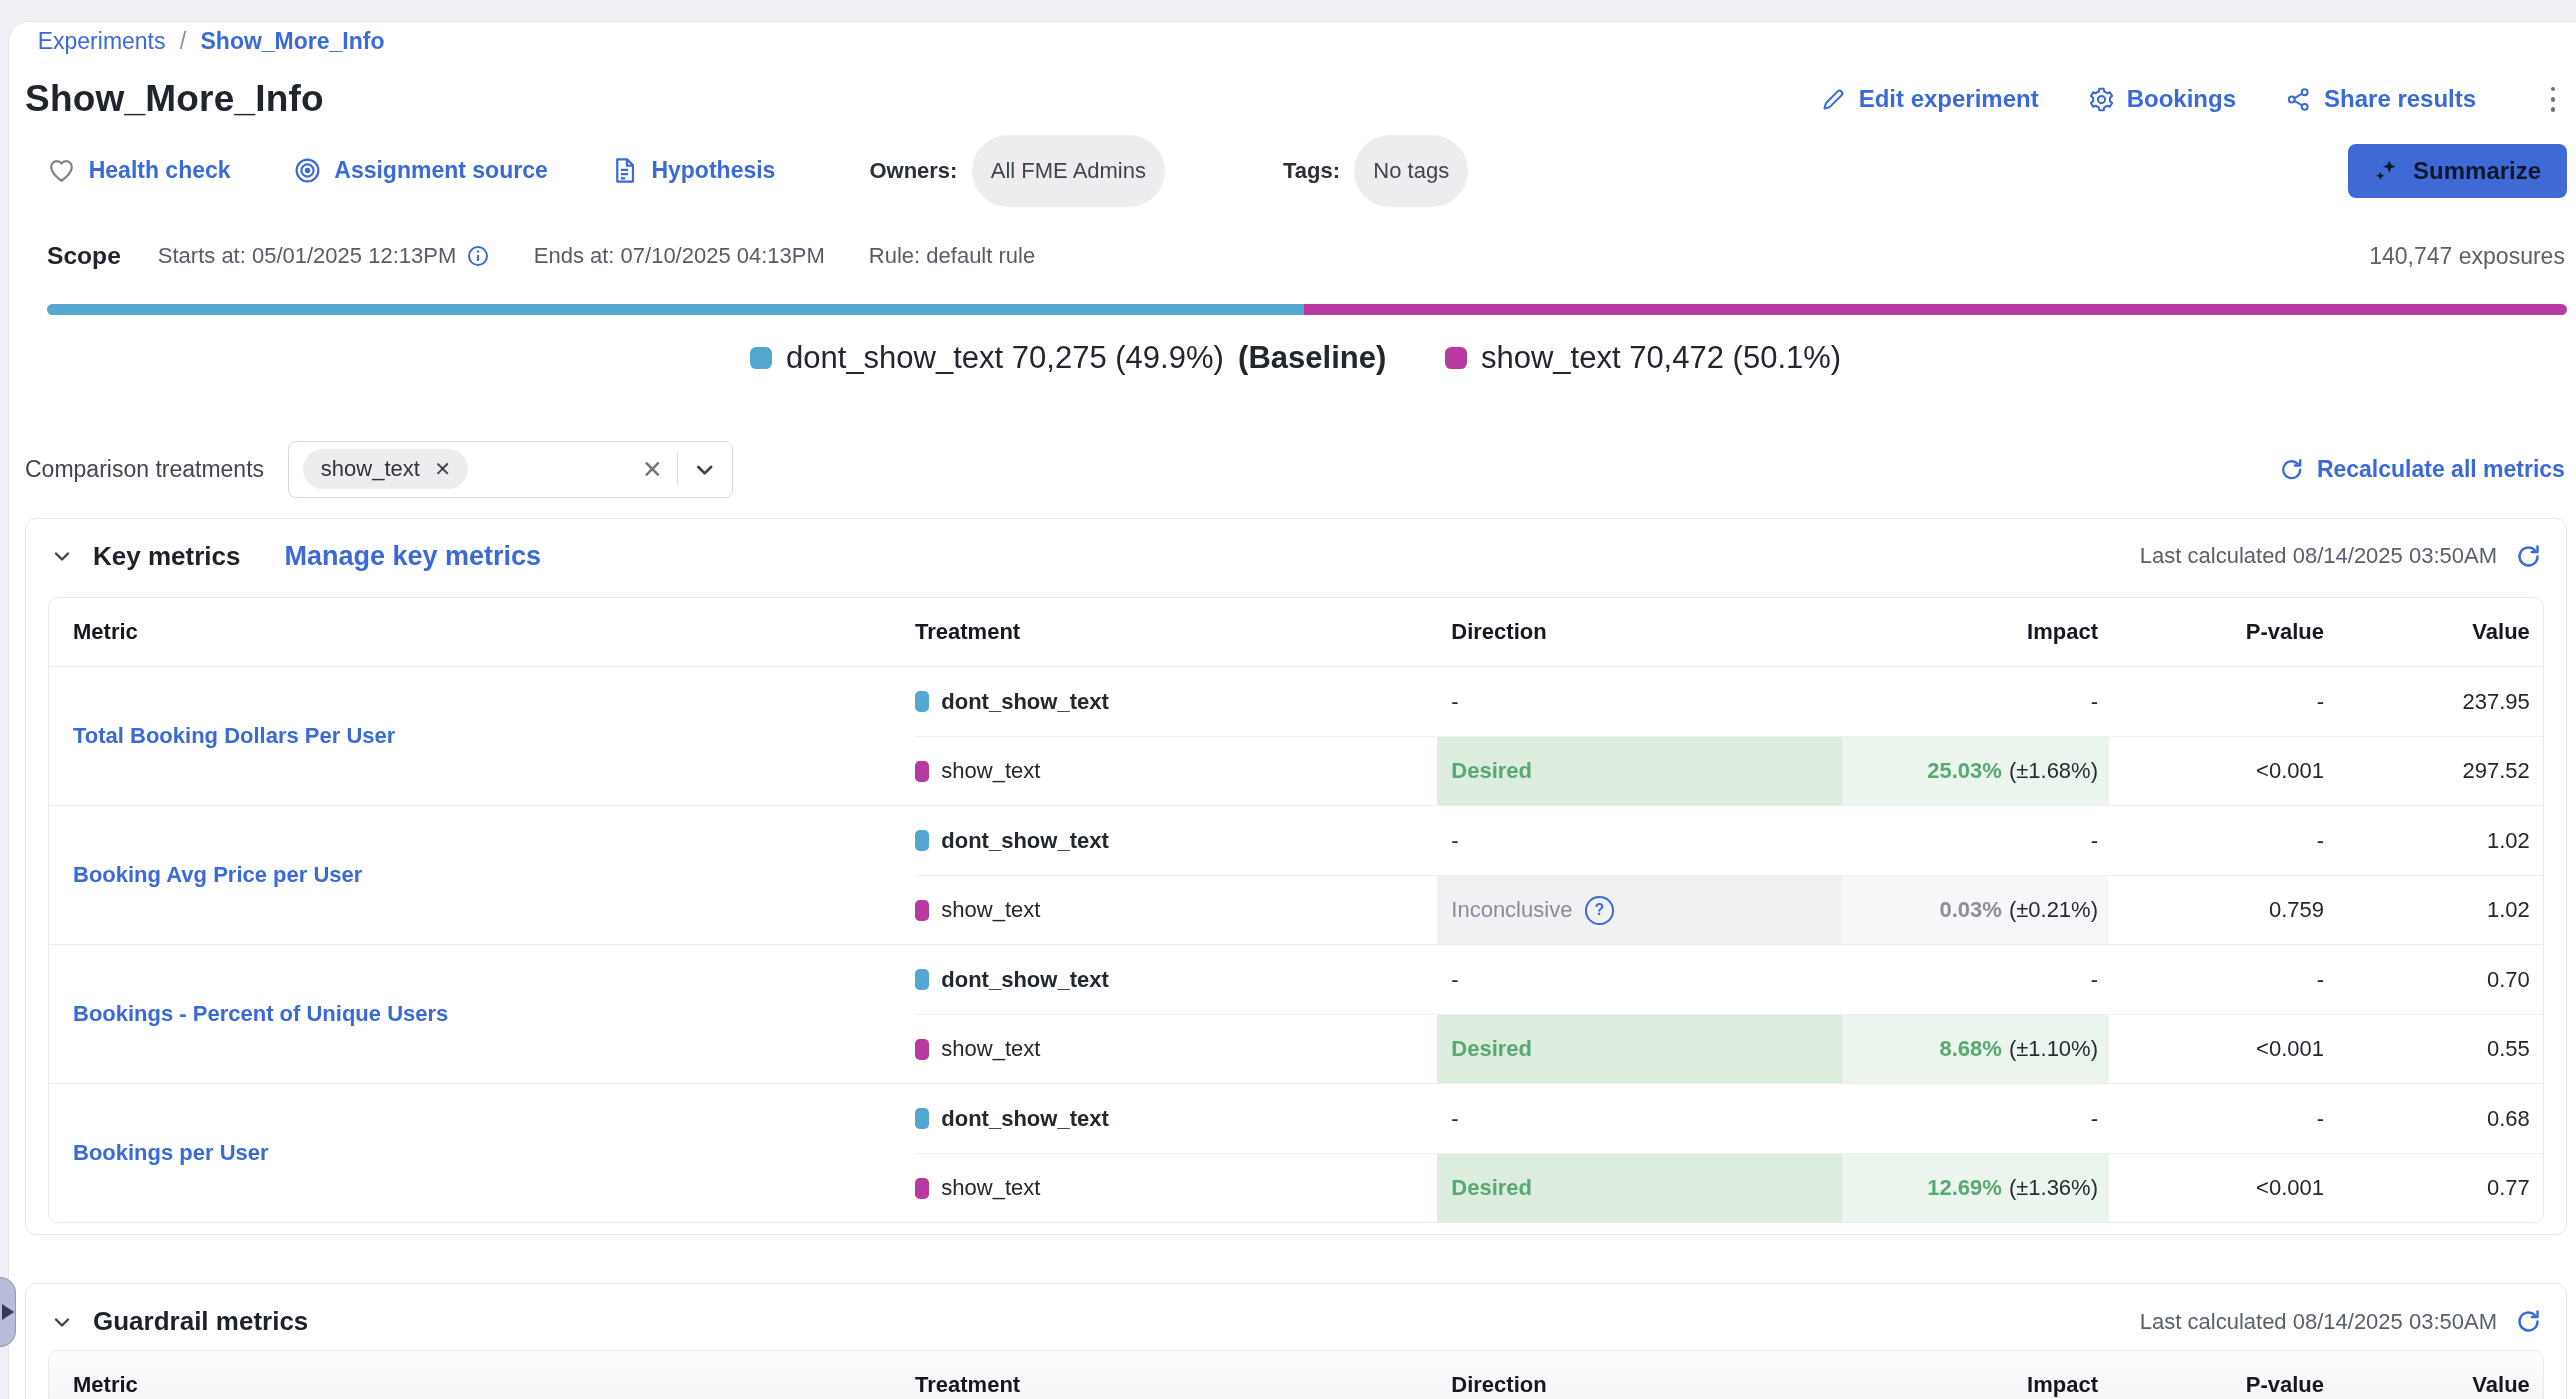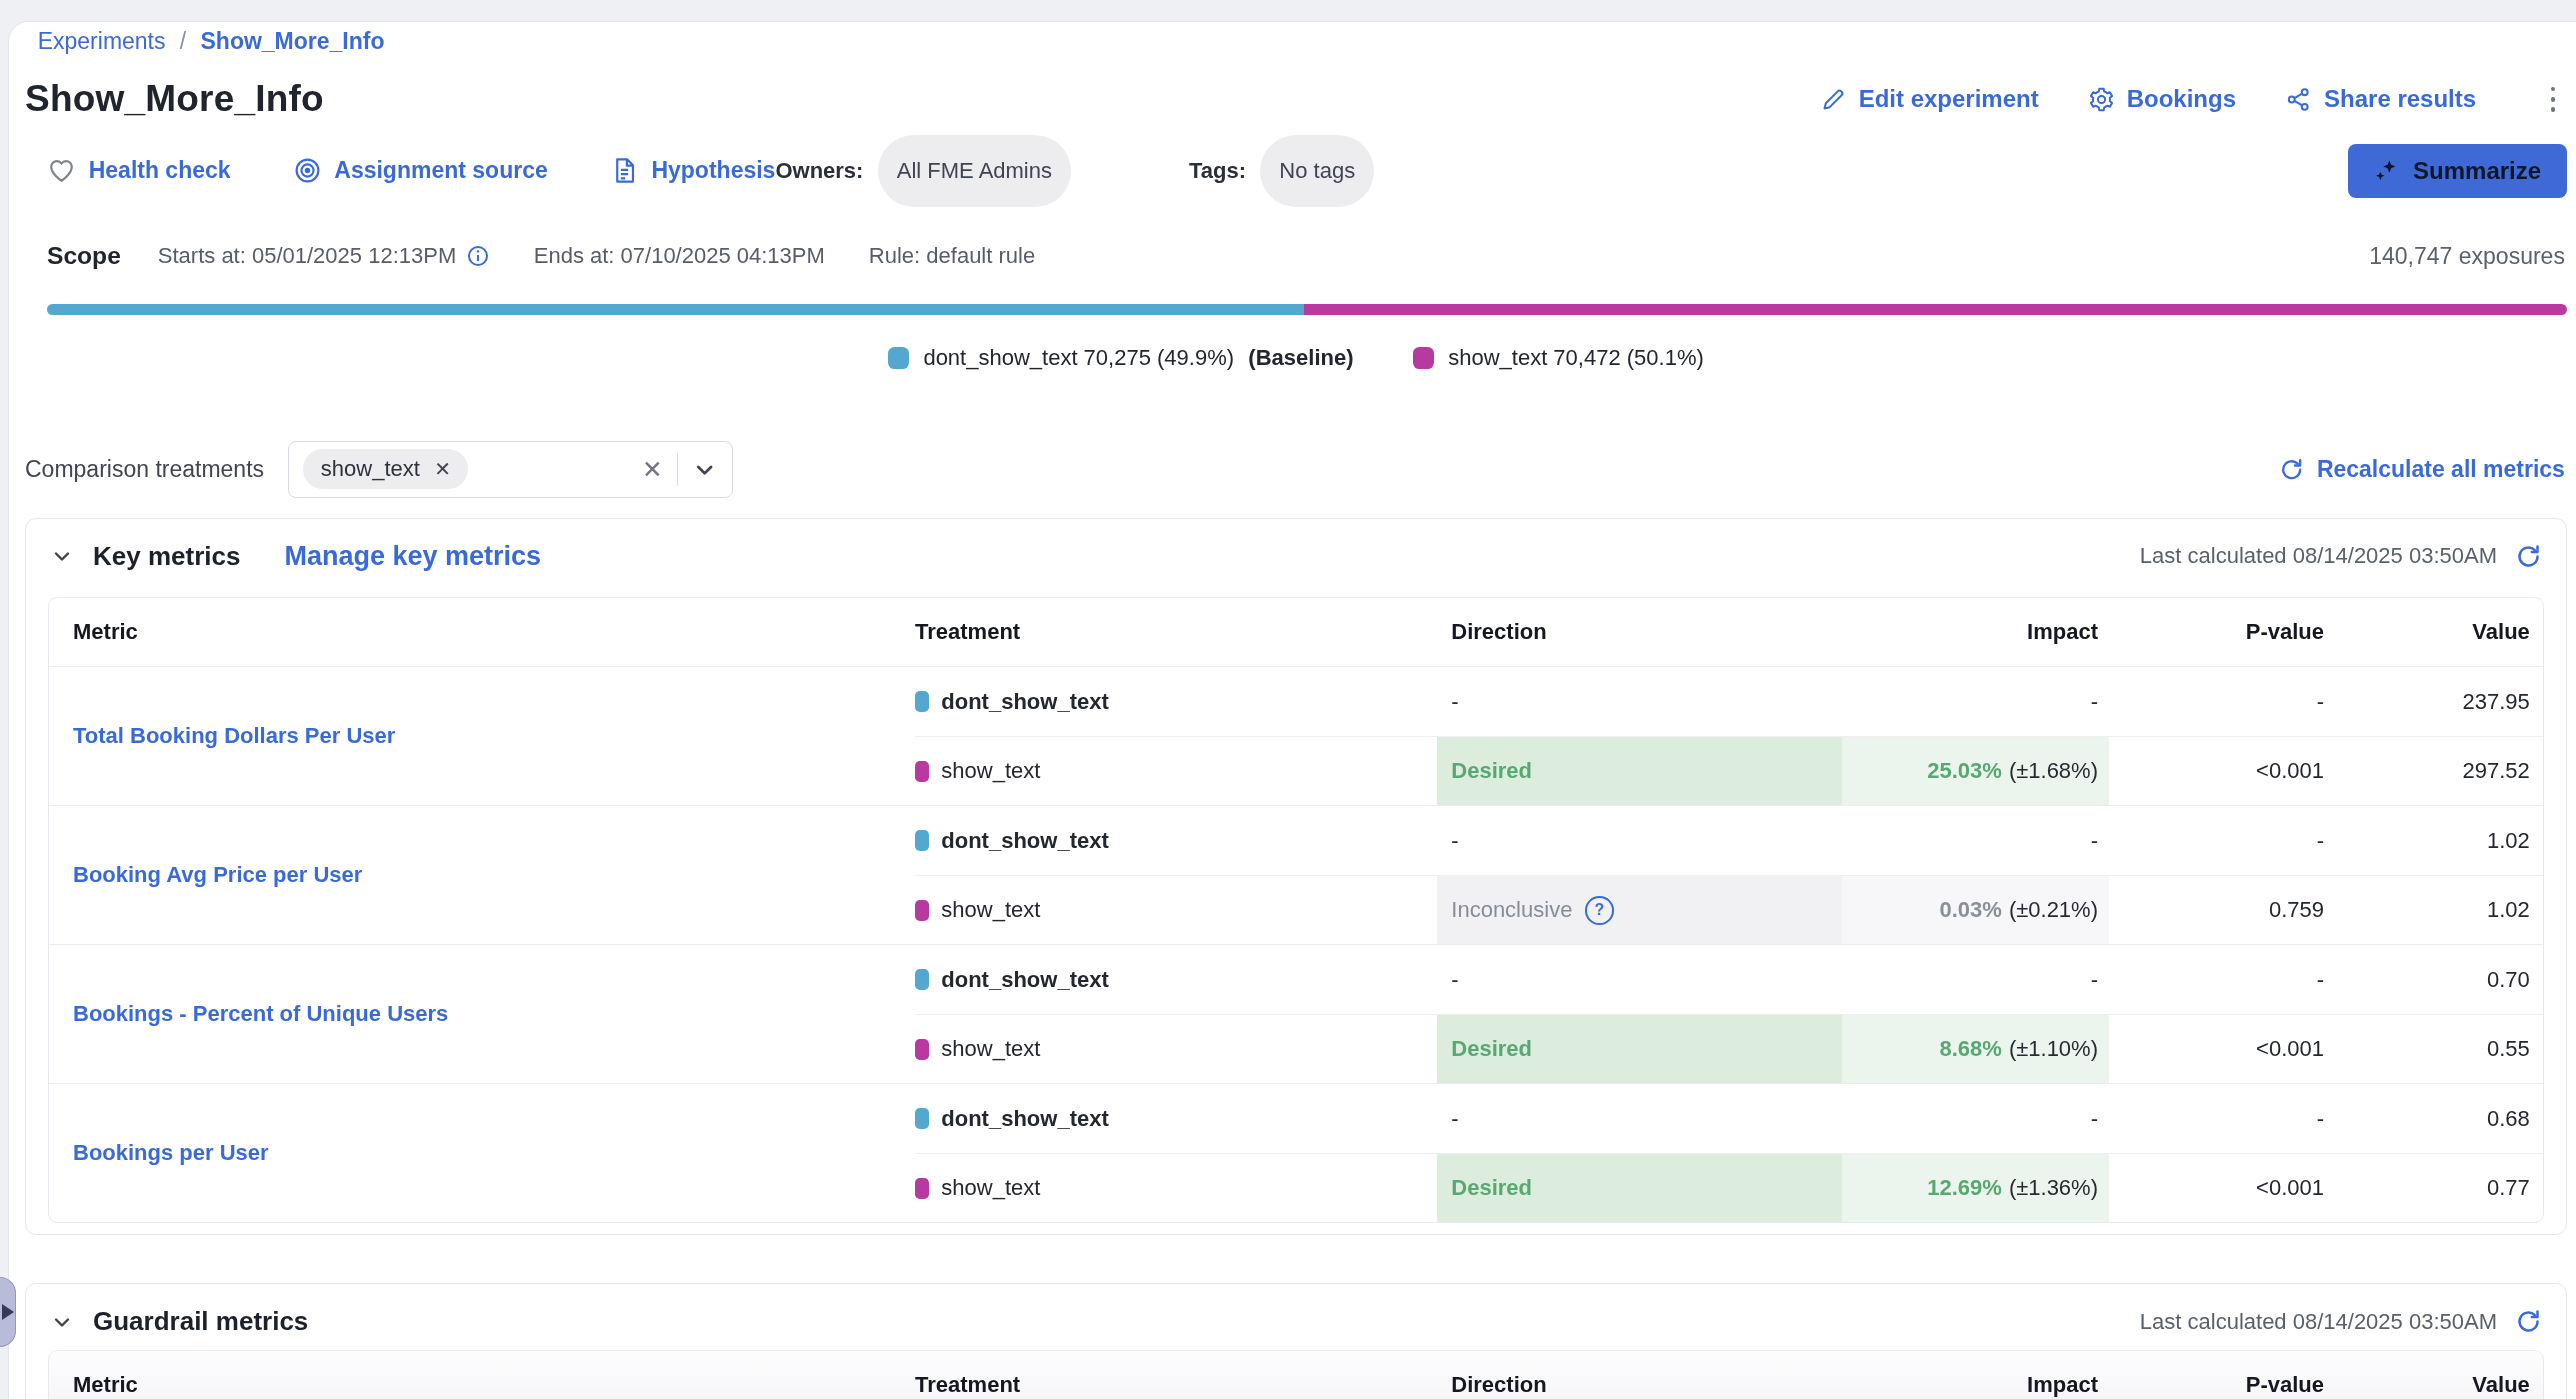--- a/index.html
+++ b/index.html
@@ -51,41 +51,41 @@
   .action svg{width:27px;height:27px;}
   .kebab{margin-left:20.6px;display:flex;flex-direction:column;gap:5.6px;cursor:pointer;padding:4.8px;}
   .kebab i{width:4.8px;height:4.8px;border-radius:50%;background:#6b7280;display:block;}
 
   
   .meta-row{margin-top:22px;margin-left:22px;height:48px;display:flex;align-items:center;}
   .meta-links{display:flex;align-items:center;gap:62px;}
   .meta-link{display:flex;align-items:center;gap:12.7px;color:var(--blue);font-size:23px;font-weight:600;cursor:pointer;}
   .meta-link svg{width:29px;height:29px;}
   .kv{display:flex;align-items:center;gap:14.3px;}
-  .kv-owners{}
+  .kv-owners{margin-left:94px;}
   .kv-tags{margin-left:118px;}
   .kv-label{font-weight:700;color:#2a2f38;}
   .pill{background:#ededf0;border-radius:793px;padding:23px 19px;color:#3f4450;font-size:22px;}
   .btn-primary{
     display:flex;align-items:center;gap:12.7px;background:#3f6ad6;color:#0f172a;
     font-size:24px;font-weight:700;border:none;border-radius:8px;padding:12.7px 25.4px;cursor:pointer;
     font-family:Liberation Sans, sans-serif;
   }
   .btn-primary svg{width:27px;height:27px;}
 
   
   .scope-row{margin-top:44px;margin-left:22px;height:35px;display:flex;align-items:center;color:var(--muted);font-size:22px;}
   .scope-label{font-size:24.6px;font-weight:700;color:var(--ink);margin-right:37px;}
   .scope-item{margin-right:44px;display:flex;align-items:center;gap:9.5px;}
   .info-icon{width:24px;height:24px;color:var(--blue);cursor:pointer;}
   .exposures{color:#5a616b;font-size:23px;margin-right:1.6px;}
   .scope-bar{margin:30px 0 0 22px;height:11px;border-radius:5.6px;overflow:hidden;display:flex;}
   .bar-seg.baseline{background:var(--teal);}
   .bar-seg.treatment{flex:1;background:var(--magenta);}
-  .legend{margin-top:27px;height:32px;display:flex;justify-content:center;align-items:center;gap:59px;font-size:22px;color:#22262e;}
+  .legend{margin-top:27px;height:32px;display:flex;justify-content:center;align-items:center;gap:59px;font-size:31px;color:#22262e;}
   .legend-item{display:flex;align-items:center;gap:14.3px;}
   .lg-chip{width:21.4px;height:21.4px;border-radius:6.4px;}
   .lg-suffix{font-weight:700;}
 
   
   .comparison-row{margin-top:66px;height:59px;display:flex;align-items:center;}
   .comparison-label{color:#40454f;font-size:23px;}
   .select-box{
     margin-left:24px;width:445px;height:57px;border:1.2px solid #d7dae0;border-radius:8px;
     display:flex;align-items:center;padding:0 14.3px;box-sizing:border-box;background:#fff;cursor:text;

